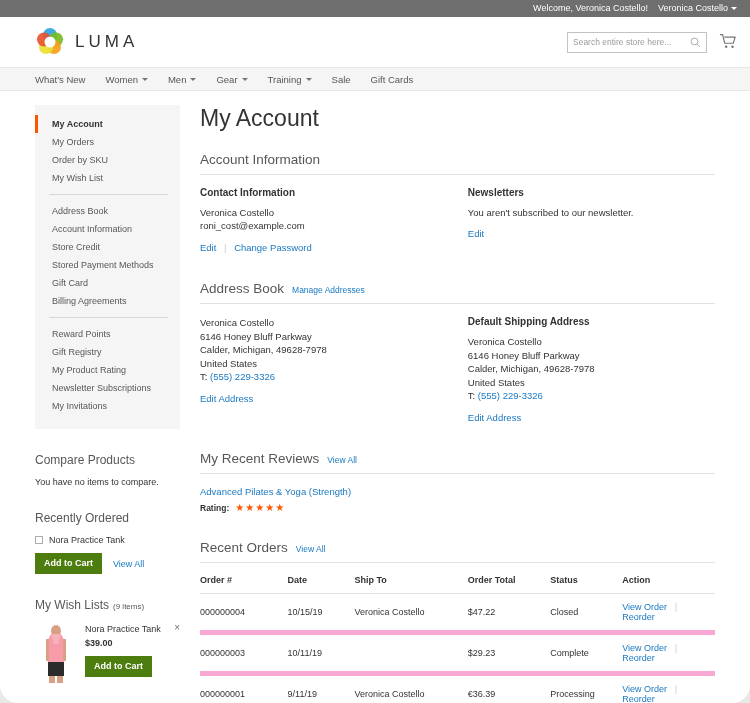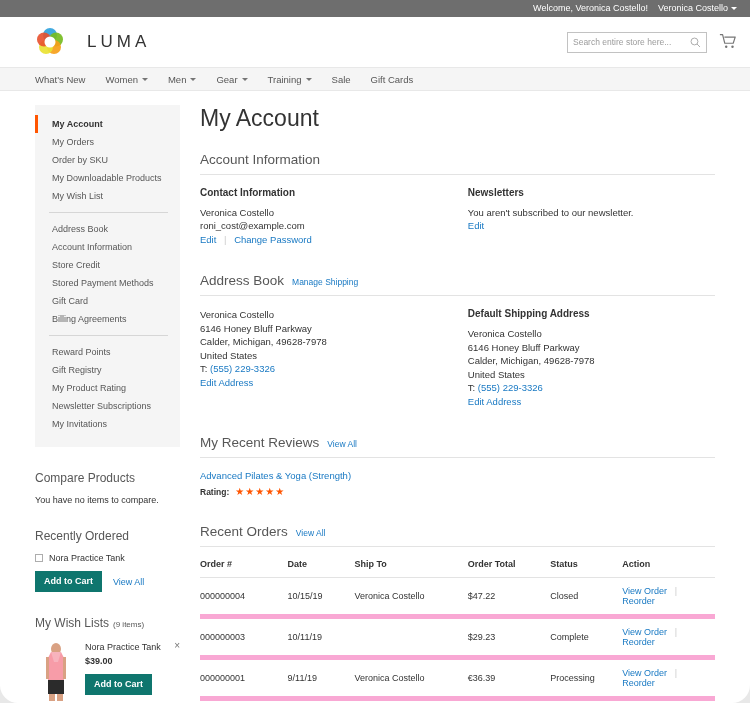--- a/index.html
+++ b/index.html
@@ -22,21 +22,21 @@
     display: inline-block; width: 0; height: 0; margin-left: 3px;
     border-left: 3px solid transparent; border-right: 3px solid transparent;
     border-top: 3px solid #ffffff; vertical-align: middle;
   }
 
   
   .header {
     height: 50px; background: #ffffff;
     display: flex; align-items: center; padding: 0 13px 0 35px;
   }
-  .logo-wrap { display: flex; align-items: center; gap: 22px; text-align: right; }
+  .logo-wrap { display: flex; align-items: center; gap: 10px; text-align: right; }
   .logo-mark { width: 30px; height: 30px; position: relative; }
   .logo-text { font-size: 17px; letter-spacing: 4px; color: #333333; font-weight: 400; }
 
   .header-right { margin-left: auto; display: flex; gap: 12px; }
   .searchbox {
     width: 140px; height: 21px; border: 1px solid #c2c2c2; background: #fff;
     display: flex; align-items: center; padding: 0 5px;
   }
   .searchbox input {
     border: 0; outline: 0; flex: 1; font-size: 8.5px; color: #575757;
@@ -76,21 +76,21 @@
   .side-sep { height: 1px; background: #d6d6d6; margin: 7px 12px 7px 14px; }
 
   .side-block { margin-top: 24px; }
   .side-title { font-size: 12px; color: #575757; font-weight: 400; margin-bottom: 10px; }
   .side-note { font-size: 9px; color: #333333; }
 
   .ro-row { display: flex; align-items: center; gap: 6px; margin-bottom: 8px; }
   .ro-check { width: 8px; height: 8px; border: 1px solid #adadad; background: #fff; }
   .ro-label { font-size: 9px; color: #333333; }
   .btn-primary {
-    background: #0f766e; color: #ffffff; border: 0; font-weight: bold;
+    background: #4d7c0f; color: #ffffff; border: 0; font-weight: bold;
     font-size: 9px; padding: 6px 9px; cursor: pointer;
     font-family: "Liberation Sans", sans-serif; line-height: 1;
   }
   .link-blue { color: #1979c3; font-size: 9px; cursor: pointer; }
   .row-inline { display: flex; align-items: center; gap: 11px; }
 
   .wl-title-row { display: flex; align-items: baseline; gap: 4px; margin-bottom: 10px; }
   .wl-count { font-size: 8px; color: #575757; }
   .wl-item { display: flex; gap: 8px; align-items: flex-start; }
   .wl-photo {
@@ -110,21 +110,21 @@
   }
   .sec-title { font-size: 13.5px; color: #575757; font-weight: 400; }
   .sec-link { font-size: 8.5px; color: #1979c3; cursor: pointer; }
   .block-title { font-size: 10px; color: #333333; font-weight: bold; margin-bottom: 8px; }
   .two-col { display: flex; }
   .col-a { width: 52%; }
   .col-b { width: 48%; }
   .txt { font-size: 9.5px; color: #333333; line-height: 1.42; }
   .txt a, .inline-link { color: #1979c3; cursor: pointer; }
   .pipe { color: #cccccc; margin: 0 5px; }
-  .mt8 { }
+  .mt8 { margin-top: 8px; }
   .sec-gap { margin-top: 27px; }
 
   .review-name { font-size: 9.5px; color: #1979c3; cursor: pointer; }
   .rating-row { display: flex; align-items: center; gap: 6px; margin-top: 5px; }
   .rating-label { font-size: 8.5px; color: #333333; font-weight: bold; }
   .stars { color: #ff5501; font-size: 10px; letter-spacing: 1px; }
 
   table.orders { width: 100%; border-collapse: collapse; }
   table.orders th {
     text-align: left; font-size: 9px; color: #333333; font-weight: bold;
@@ -207,21 +207,20 @@
   </div>
 
   <div class="body-wrap">
 
     <div class="sidebar">
 
       <div class="side-nav">
         <div class="side-link current">My Account</div>
         <div class="side-link">My Orders</div>
         <div class="side-link">Order by SKU</div>
-        <div class="side-link">My Downloadable Products</div>
         <div class="side-link">My Wish List</div>
         <div class="side-sep"></div>
         <div class="side-link">Address Book</div>
         <div class="side-link">Account Information</div>
         <div class="side-link">Store Credit</div>
         <div class="side-link">Stored Payment Methods</div>
         <div class="side-link">Gift Card</div>
         <div class="side-link">Billing Agreements</div>
         <div class="side-sep"></div>
         <div class="side-link">Reward Points</div>
@@ -297,21 +296,21 @@
         </div>
         <div class="col-b">
           <div class="block-title">Newsletters</div>
           <div class="txt">You aren't subscribed to our newsletter.</div>
           <div class="txt mt8"><span class="inline-link">Edit</span></div>
         </div>
       </div>
 
       <div class="sec-head sec-gap">
         <span class="sec-title">Address Book</span>
-        <span class="sec-link">Manage Shipping</span>
+        <span class="sec-link">Manage Addresses</span>
       </div>
       <div class="two-col">
         <div class="col-a">
           <div class="txt">Veronica Costello</div>
           <div class="txt">6146 Honey Bluff Parkway</div>
           <div class="txt">Calder, Michigan, 49628-7978</div>
           <div class="txt">United States</div>
           <div class="txt">
             <span>T:</span>
             <span class="inline-link">(555) 229-3326</span>

